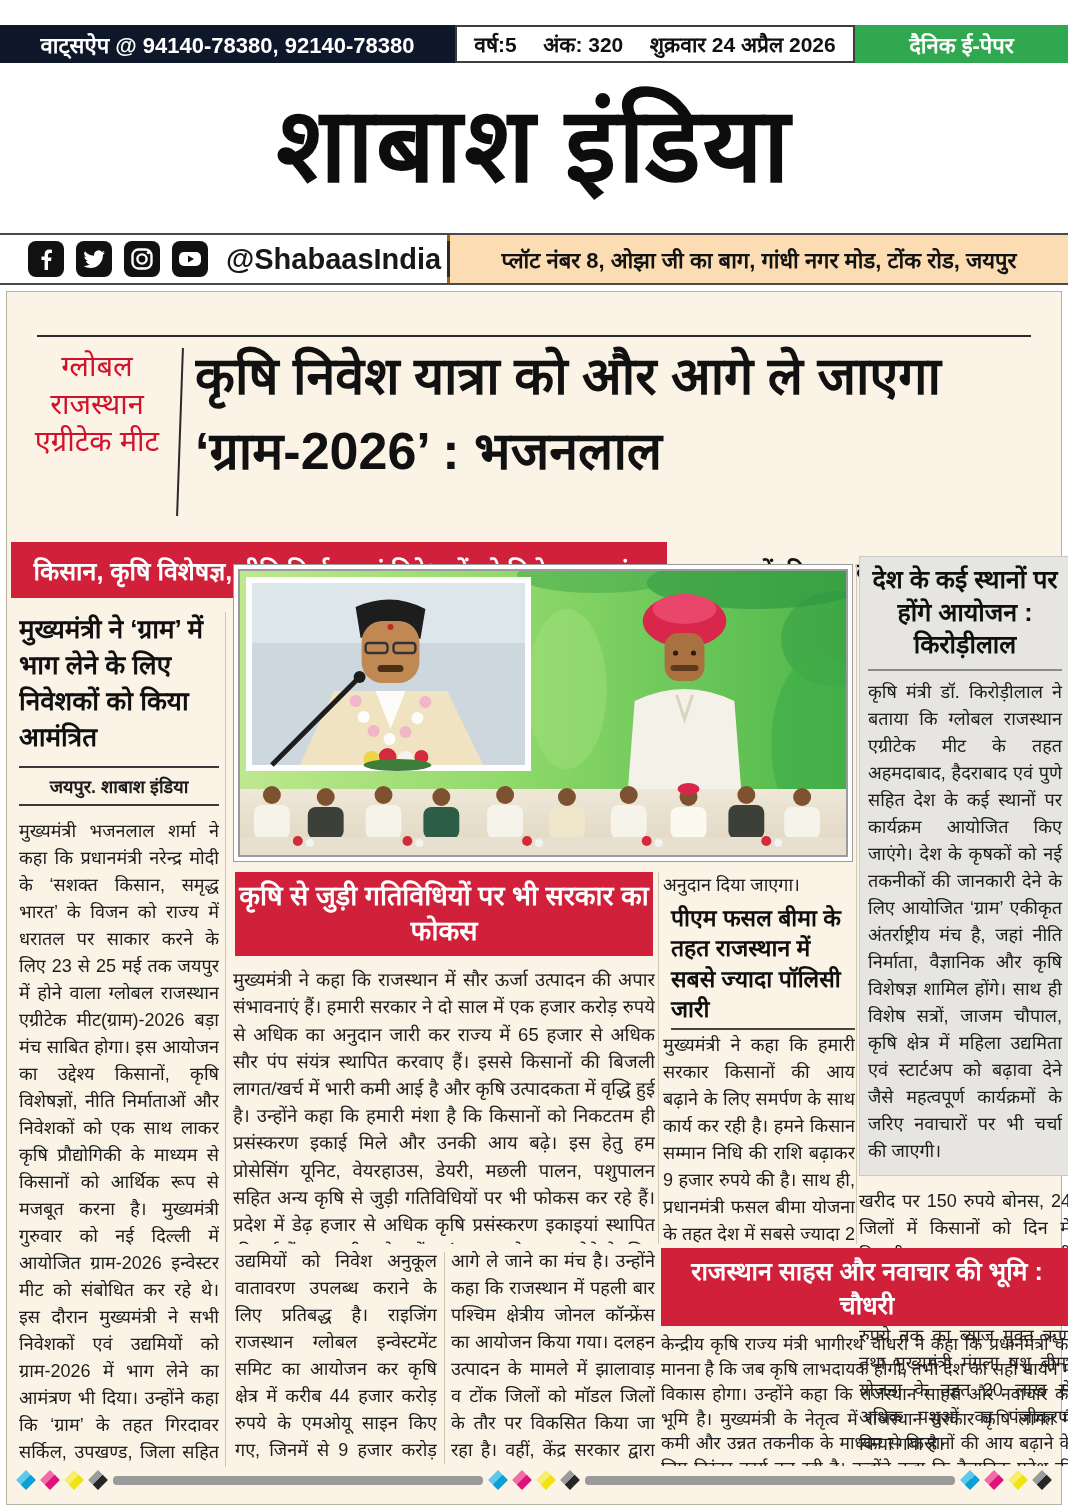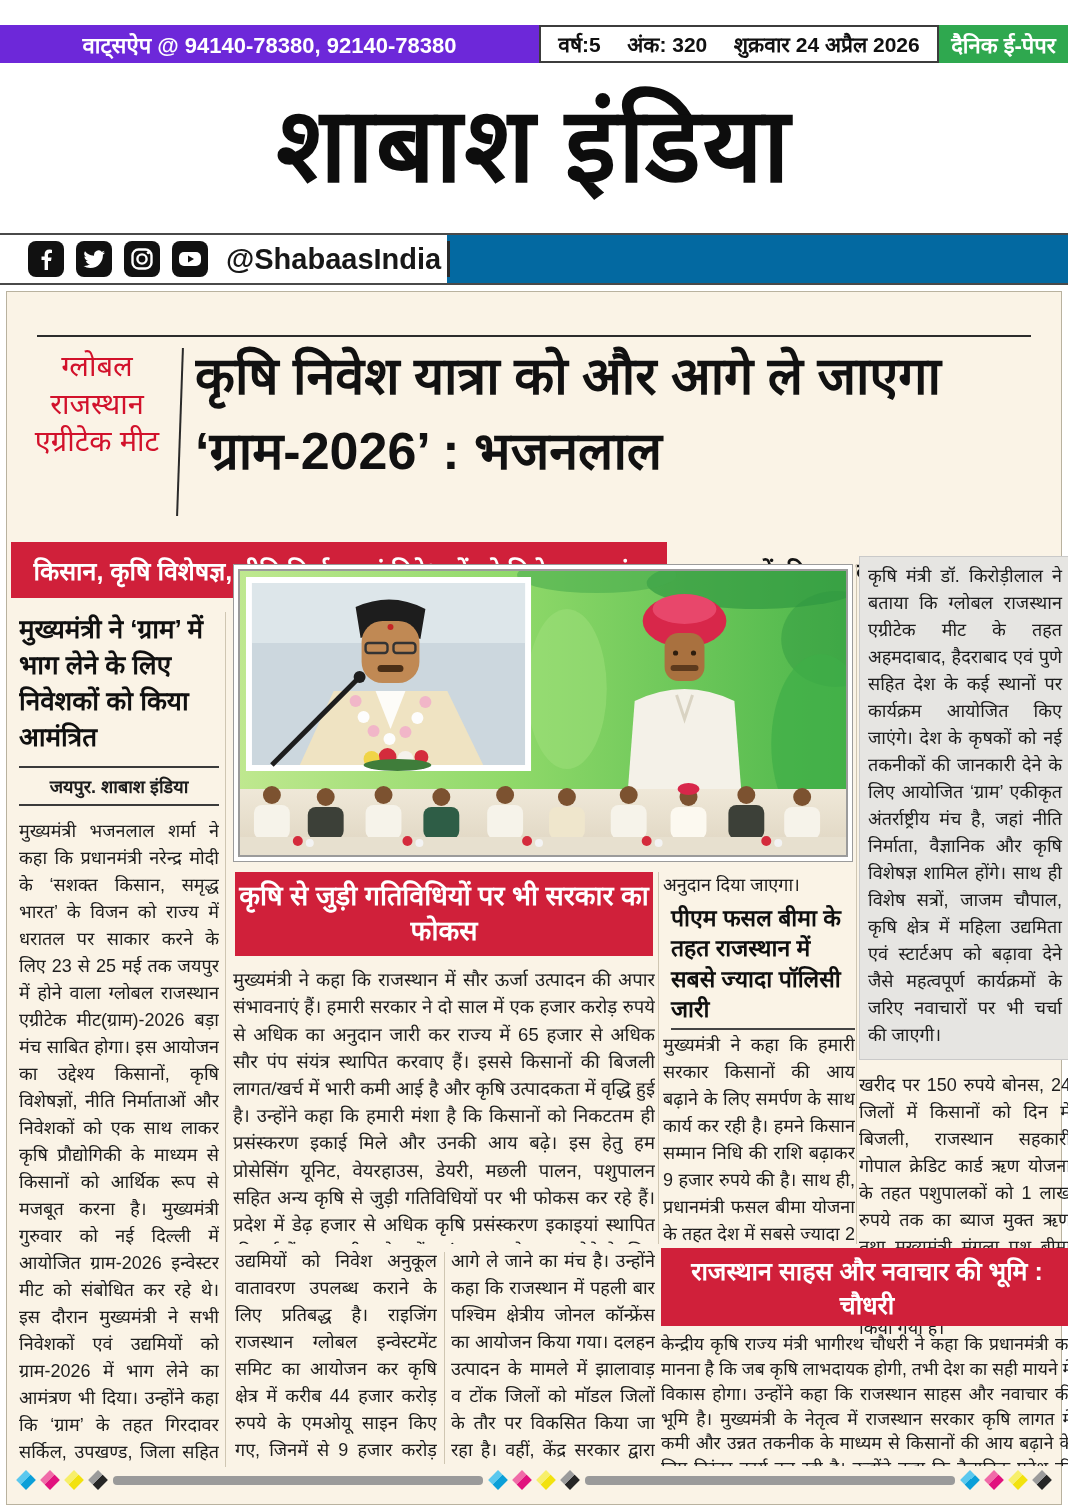--- a/index.html
+++ b/index.html
@@ -1,35 +1,35 @@
 <!DOCTYPE html>
 <html lang="hi"><head>
 <meta charset="utf-8">
 <style>
   * { margin:0; padding:0; box-sizing:border-box; }
   body { background:#ffffff; font-family:"Liberation Sans", sans-serif; }
   .page { position:relative; width:1068px; height:1510px; margin:0 auto; background:#ffffff; overflow:hidden; }
 
   
   .topbar { position:absolute; top:25px; left:0; right:0; height:38px; display:flex; }
-  .tb-orange { width:539px; background:#6d28d9; color:#fff; font-weight:bold; font-size:22px;
+  .tb-orange { width:455px; background:#0f172a; color:#fff; font-weight:bold; font-size:22px;
                display:flex; align-items:center; justify-content:center; }
   .tb-mid { width:400px; background:#fff; border:2px solid #3c3c3c; color:#111; font-weight:bold; font-size:21px;
             display:flex; align-items:center; justify-content:space-around; padding:0 4px; }
   .tb-green { flex:1; background:#2fa84f; color:#fff; font-weight:bold; font-size:22px;
               display:flex; align-items:center; justify-content:center; }
 
   
   .masthead { position:absolute; top:62px; left:0; right:0; height:168px; text-align:center;
               font-size:104px; font-weight:800; color:#0d0d0d; line-height:168px; letter-spacing:2px;
               font-family:"Liberation Serif", serif; overflow:hidden; }
 
   
   .socialbar { position:absolute; top:233px; left:0; right:0; height:52px; display:flex;
-               border-top:2px solid #4a4a4a; border-bottom:2px solid #4a4a4a; background:#0369a1; }
+               border-top:2px solid #4a4a4a; border-bottom:2px solid #4a4a4a; background:#a16207; }
   .social-left { width:447px; display:flex; align-items:center; gap:12px; padding-left:28px; background:#fff; }
   .sicon { width:36px; height:36px; display:inline-block; }
   .handle { font-weight:800; font-size:29px; color:#181818; margin-left:6px; }
   .vdiv { width:3px; background:#2b2b2b; margin:6px 0; }
   .social-right { flex:1; background:#fbdcb3; color:#131313; font-weight:bold; font-size:22px;
                   display:flex; align-items:center; justify-content:center; overflow:hidden; }
 
   
   .content { position:absolute; top:291px; left:6px; right:6px; bottom:5px; background:#faf3e6;
              border:1px solid #b9b29f; }
@@ -149,20 +149,21 @@
       <span class="sicon">
         <svg viewBox="0 0 36 36">
             <rect width="36" height="36" rx="8" fill="#111"></rect>
             <rect x="7" y="11" width="22" height="14" rx="5" fill="#fff"></rect>
             <path d="M16 14.5l6 3.5-6 3.5z" fill="#111"></path>
           </svg>
       </span>
       <span class="handle">@ShabaasIndia</span>
     </div>
     <div class="vdiv"></div>
+    <div class="social-right">प्लॉट नंबर 8, ओझा जी का बाग, गांधी नगर मोड, टोंक रोड, जयपुर</div>
   </div>
 
   <div class="content">
 
     <div class="strap-rule"></div>
 
     <div class="kicker">ग्लोबल राजस्थान एग्रीटेक मीट</div>
     <div class="kicker-bar"></div>
     <div class="headline">कृषि निवेश यात्रा को और आगे ले जाएगा ‘ग्राम-2026’ : भजनलाल</div>
 
@@ -296,20 +297,21 @@
     <div class="contB bodytext">आगे ले जाने का मंच है। उन्होंने कहा कि राजस्थान में पहली बार पश्चिम क्षेत्रीय जोनल कॉन्फ्रेंस का आयोजन किया गया। दलहन उत्पादन के मामले में झालावाड़ व टोंक जिलों को मॉडल जिलों के तौर पर विकसित किया जा रहा है। वहीं, केंद्र सरकार द्वारा भी प्रदेश में 3 लाख क्विंटल से अधिक बीज वितरण के लिए किसानों को</div>
 
     <div class="col3">
       <div class="bodytext">अनुदान दिया जाएगा।</div>
       <div class="c3-sub">पीएम फसल बीमा के तहत राजस्थान में सबसे ज्यादा पॉलिसी जारी</div>
       <div class="bodytext">मुख्यमंत्री ने कहा कि हमारी सरकार किसानों की आय बढ़ाने के लिए समर्पण के साथ कार्य कर रही है। हमने किसान सम्मान निधि की राशि बढ़ाकर 9 हजार रुपये की है। साथ ही, प्रधानमंत्री फसल बीमा योजना के तहत देश में सबसे ज्यादा 2 करोड़ 19 लाख पॉलिसी जारी की गई हैं तथा 6 हजार 500 करोड़ रुपये से अधिक के क्लेम वितरित किए गए हैं। उन्होंने कहा कि राज्य सरकार द्वारा किसानों को गेहूं की</div>
     </div>
 
     <div class="col4">
       <div class="c4-gray">
+        <div class="c4-head">देश के कई स्थानों पर होंगे आयोजन : किरोड़ीलाल</div>
         <div class="bodytext">कृषि मंत्री डॉ. किरोड़ीलाल ने बताया कि ग्लोबल राजस्थान एग्रीटेक मीट के तहत अहमदाबाद, हैदराबाद एवं पुणे सहित देश के कई स्थानों पर कार्यक्रम आयोजित किए जाएंगे। देश के कृषकों को नई तकनीकों की जानकारी देने के लिए आयोजित ‘ग्राम’ एकीकृत अंतर्राष्ट्रीय मंच है, जहां नीति निर्माता, वैज्ञानिक और कृषि विशेषज्ञ शामिल होंगे। साथ ही विशेष सत्रों, जाजम चौपाल, कृषि क्षेत्र में महिला उद्यमिता एवं स्टार्टअप को बढ़ावा देने जैसे महत्वपूर्ण कार्यक्रमों के जरिए नवाचारों पर भी चर्चा की जाएगी।</div>
       </div>
       <div class="bodytext c4-body2">खरीद पर 150 रुपये बोनस, 24 जिलों में किसानों को दिन में बिजली, राजस्थान सहकारी गोपाल क्रेडिट कार्ड ऋण योजना के तहत पशुपालकों को 1 लाख रुपये तक का ब्याज मुक्त ऋण तथा मुख्यमंत्री मंगला पशु बीमा योजना के तहत 20 लाख से अधिक पशुओं का पंजीकरण किया गया है।</div>
     </div>
 
     <div class="bottomblk">
       <div class="bb-head">राजस्थान साहस और नवाचार की भूमि : चौधरी</div>
       <div class="bb-body">केन्द्रीय कृषि राज्य मंत्री भागीरथ चौधरी ने कहा कि प्रधानमंत्री का मानना है कि जब कृषि लाभदायक होगी, तभी देश का सही मायने में विकास होगा। उन्होंने कहा कि राजस्थान साहस और नवाचार की भूमि है। मुख्यमंत्री के नेतृत्व में राजस्थान सरकार कृषि लागत में कमी और उन्नत तकनीक के माध्यम से किसानों की आय बढ़ाने के लिए निरंतर कार्य कर रही है। उन्होंने कहा कि वैज्ञानिक प्रदेश की भौगोलिक आवश्यकतानुसार कृषि के लिए आवश्यक एवं सुलभ तकनीक विकसित करें। कार्यक्रम में ग्राम- 2026 पर लघु फिल्म का प्रदर्शन किया गया। इस दौरान जल संसाधन मंत्री सुरेश सिंह रावत, सहकारिता राज्य मंत्री (स्वतंत्र प्रभार)गौतम कुमार, राजस्थान किसान आयोग अध्यक्ष सी.आर. चौधरी सहित कृषि क्षेत्र से जुड़े उद्यमीगण, निवेशकगण, विशेषज्ञ एवं बड़ी संख्या में किसान उपस्थित रहे।</div>
     </div>
 

